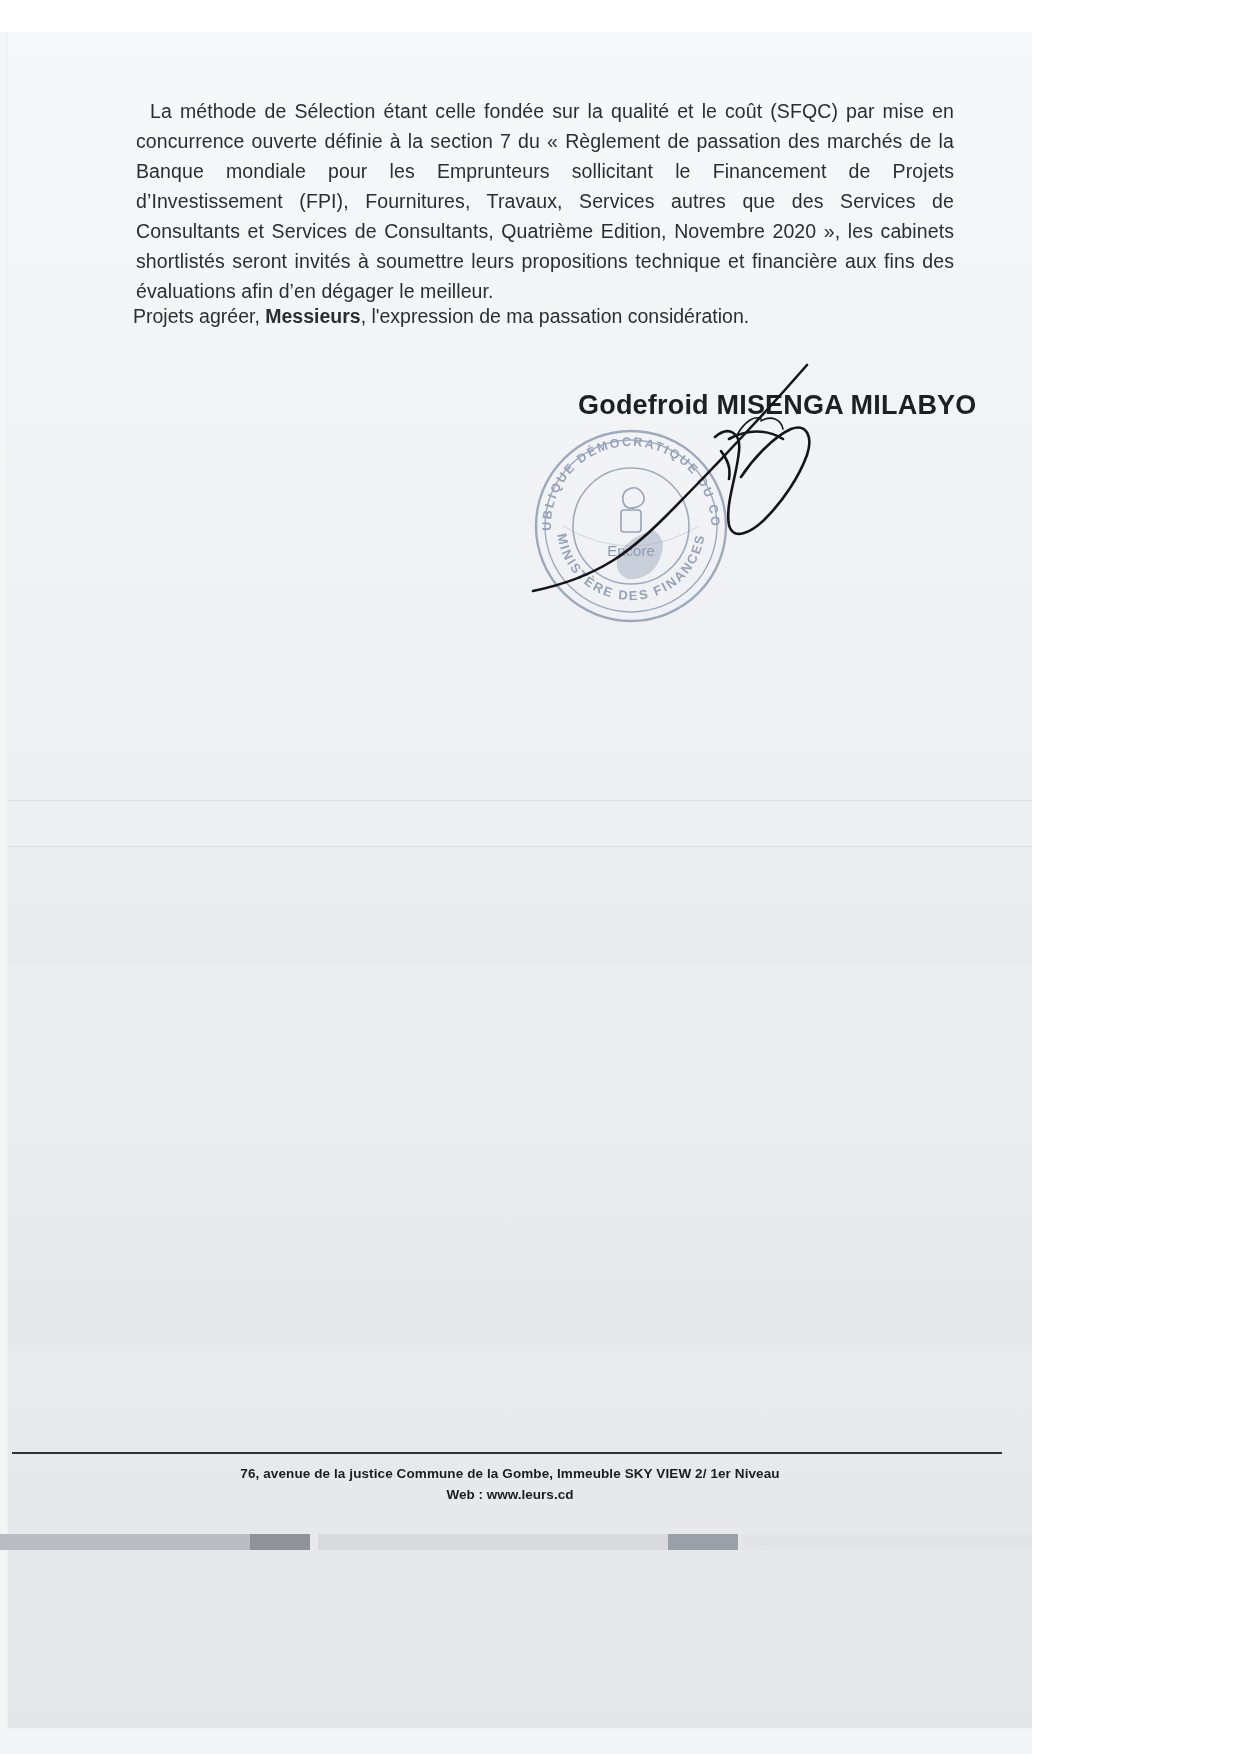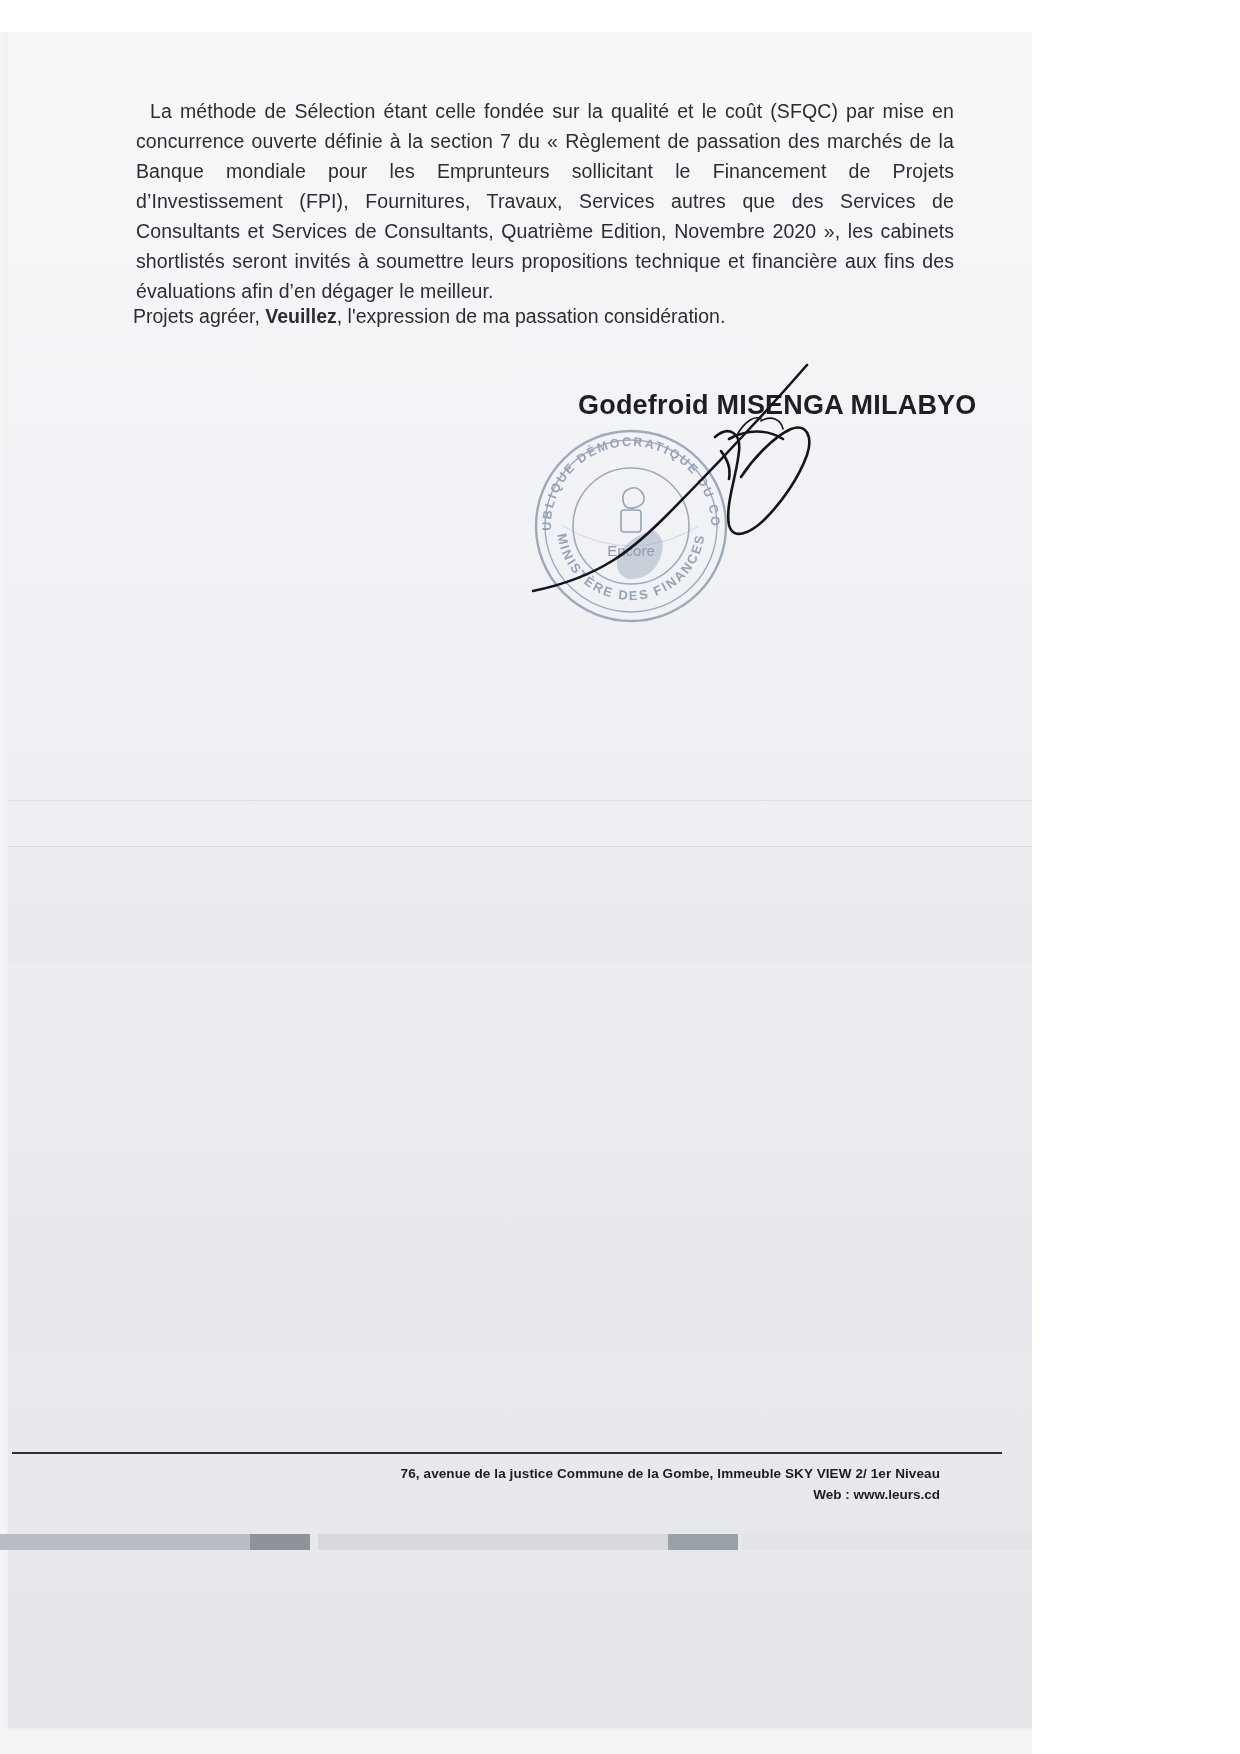--- a/index.html
+++ b/index.html
@@ -120,21 +120,21 @@
     top: 1452px;
     width: 990px;
     height: 2px;
     background: #2f3136;
   }
   .footer {
     position: absolute;
     left: 80px;
     top: 1463px;
     width: 860px;
-    text-align: right;
+    text-align: center;
     font-size: 13.5px;
     font-weight: bold;
     line-height: 21px;
     color: #1b1d22;
   }
   .footer .l1 { letter-spacing: 0.1px; }
   .footer .l2 { }
   .footer .l3 { }
   
   .barrow {
@@ -171,21 +171,21 @@
 
   <div class="hline" style="left:8px; top:800px; width:1052px; opacity:.35;"></div>
   <div class="hline" style="left:8px; top:846px; width:1052px; opacity:.45;"></div>
   <div class="band" style="top:846px; height:120px; opacity:.35;"></div>
   <div class="band" style="top:1150px; height:200px; opacity:.25;"></div>
   <div class="speck" style="left:1199px; top:975px; width:14px; height:5px; transform:rotate(-18deg); opacity:.75;"></div>
   <div class="speck" style="left:1204px; top:1022px; width:3px; height:10px; opacity:.6;"></div>
 
   <div class="para p1"><span class="indent"></span><span>La méthode de Sélection étant celle fondée sur la qualité et le coût (SFQC) par mise en concurrence ouverte définie à la section 7 du « Règlement de passation des marchés de la Banque mondiale pour les Emprunteurs sollicitant le Financement de Projets d’Investissement (FPI), Fournitures, Travaux, Services autres que des Services de Consultants et Services de Consultants, Quatrième Edition, Novembre 2020 », les cabinets shortlistés seront invités à soumettre leurs propositions technique et financière aux fins des évaluations afin d’en dégager le meilleur.</span></div>
 
-  <div class="closing"><span>Projets agréer, </span><b>Veuillez</b><span>, l'expression de ma passation considération.</span></div>
+  <div class="closing"><span>Projets agréer, </span><b>Messieurs</b><span>, l'expression de ma passation considération.</span></div>
 
   <div class="signer">Godefroid MISENGA MILABYO</div>
 
   <div class="stamp">
     <svg width="216" height="216" viewBox="0 0 216 216" xmlns="http://www.w3.org/2000/svg">
       <defs>
         <path id="arcTop" d="M 28,108 A 80,80 0 0 1 188,108"></path>
         <path id="arcBot" d="M 34,108 A 74,74 0 0 0 182,108"></path>
       </defs>
       <circle cx="108" cy="108" r="95" fill="none" stroke="#5b6f8c" stroke-width="2.4"></circle>

